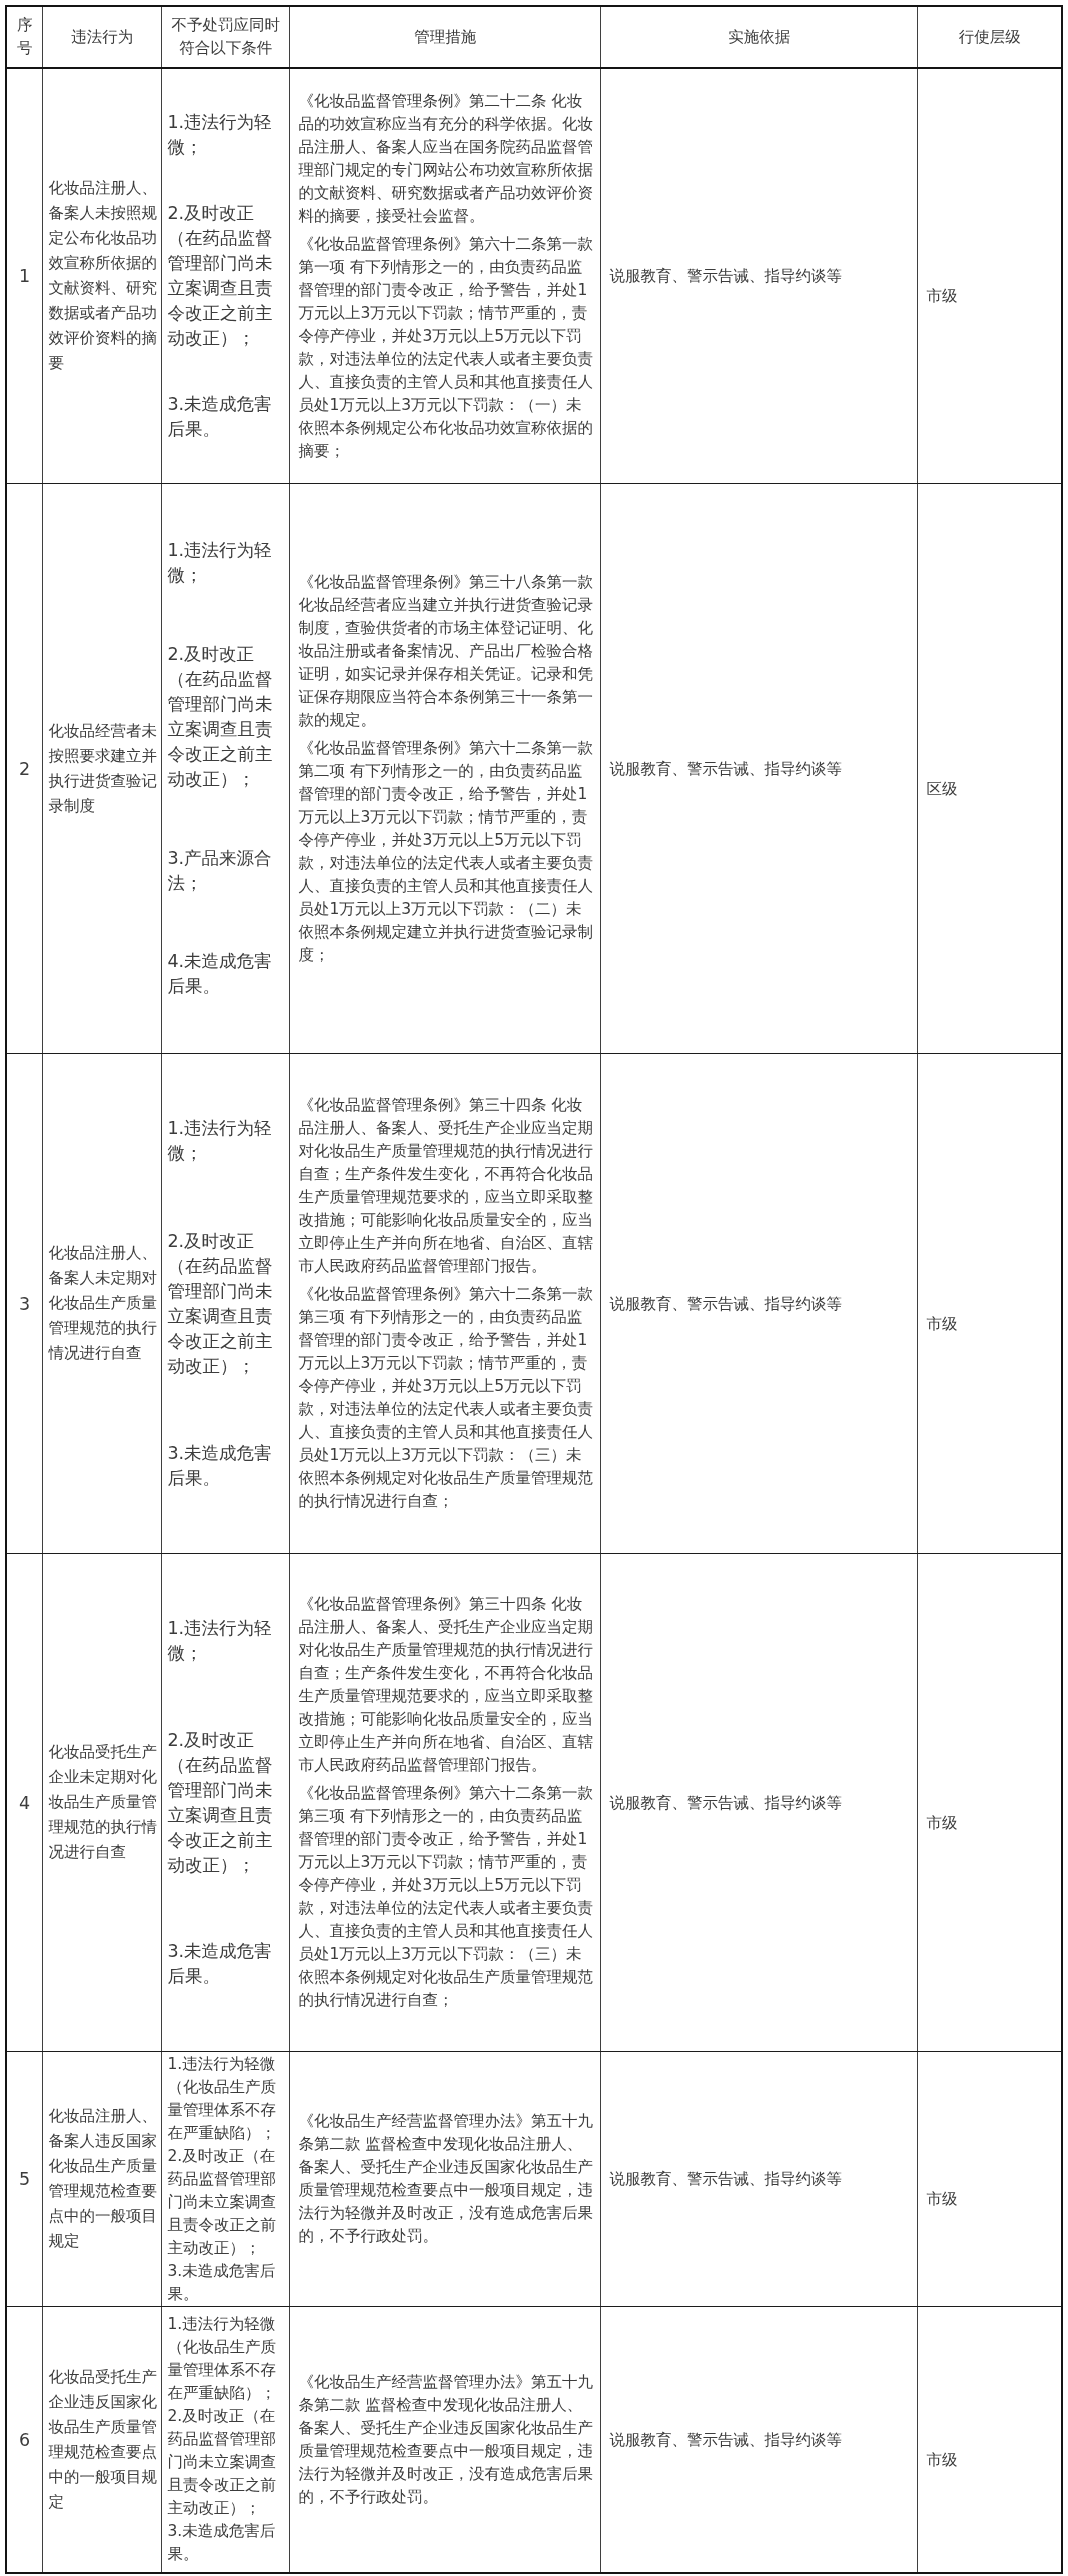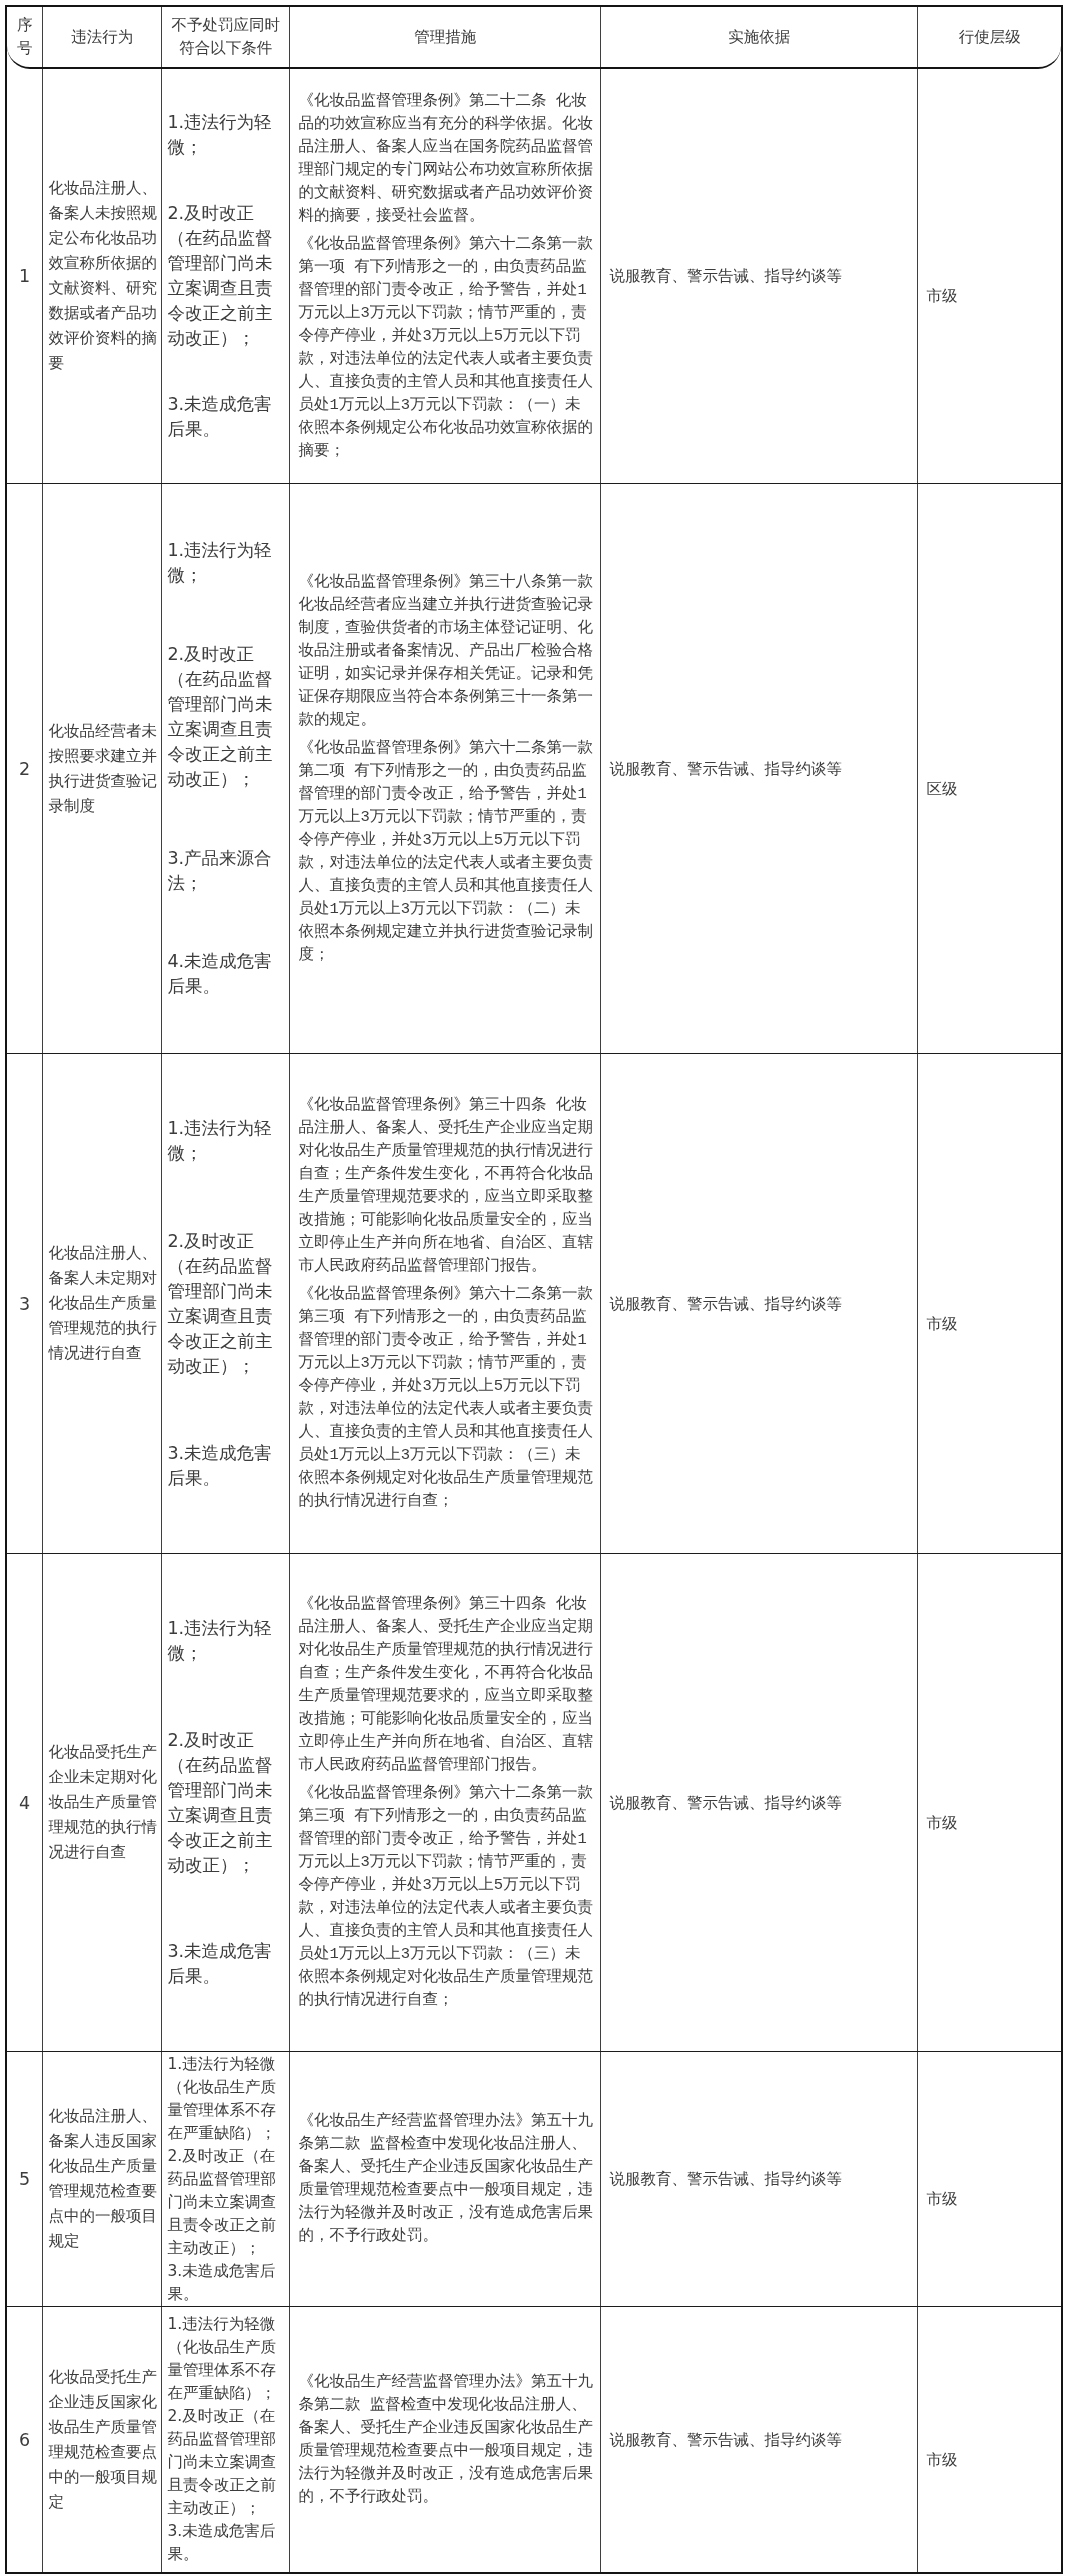--- a/index.html
+++ b/index.html
@@ -15,21 +15,21 @@
     box-sizing:border-box;
     background:#fff;
   }
   .row{
     display:grid;
     grid-template-columns:36px 119px 128px 311px 317px 1fr;
     border-bottom:1.5px solid #1c1c1c;
     box-sizing:border-box;
   }
   .row:last-child{border-bottom:none;}
-  .row.header{height:62px;border-bottom:2.1px solid #141414;border-radius:23px;}
+  .row.header{height:62px;border-bottom:2.1px solid #141414;}
   
   .table > .row:nth-child(2){height:415px;}
   .table > .row:nth-child(3){height:570px;}
   .table > .row:nth-child(4){height:500px;}
   .table > .row:nth-child(5){height:498px;}
   .table > .row:nth-child(6){height:255px;}
   .table > .row:nth-child(7){height:265px;}
 
   .cell{
     border-right:1px solid #3f3f3f;
@@ -52,21 +52,21 @@
   .c-cond p{margin:0;}
   
   .table > .row:nth-child(n+2):nth-child(-n+5) .c-cond{
     justify-content:space-evenly;font-size:17.5px;line-height:25px;
   }
   
   .table > .row:nth-child(n+6) .c-cond{
     justify-content:center;font-size:15.5px;line-height:23px;
   }
   .c-basis{padding:0 6.2px 0 8.2px;font-size:15.5px;line-height:23px;}
-  .c-basis p{margin:0;font-family:Liberation Mono, monospace;}
+  .c-basis p{margin:0;}
   .c-basis p + p{margin-top:5.2px;}
   .c-measures{padding:0 5.2px 0 8.2px;}
   .c-level{padding:0 5.2px 0 8.2px;margin-top:40px;}
 </style>
 </head>
 <body>
 
 <div class="table">
   <div class="row header">
     <div class="cell">序号</div>

